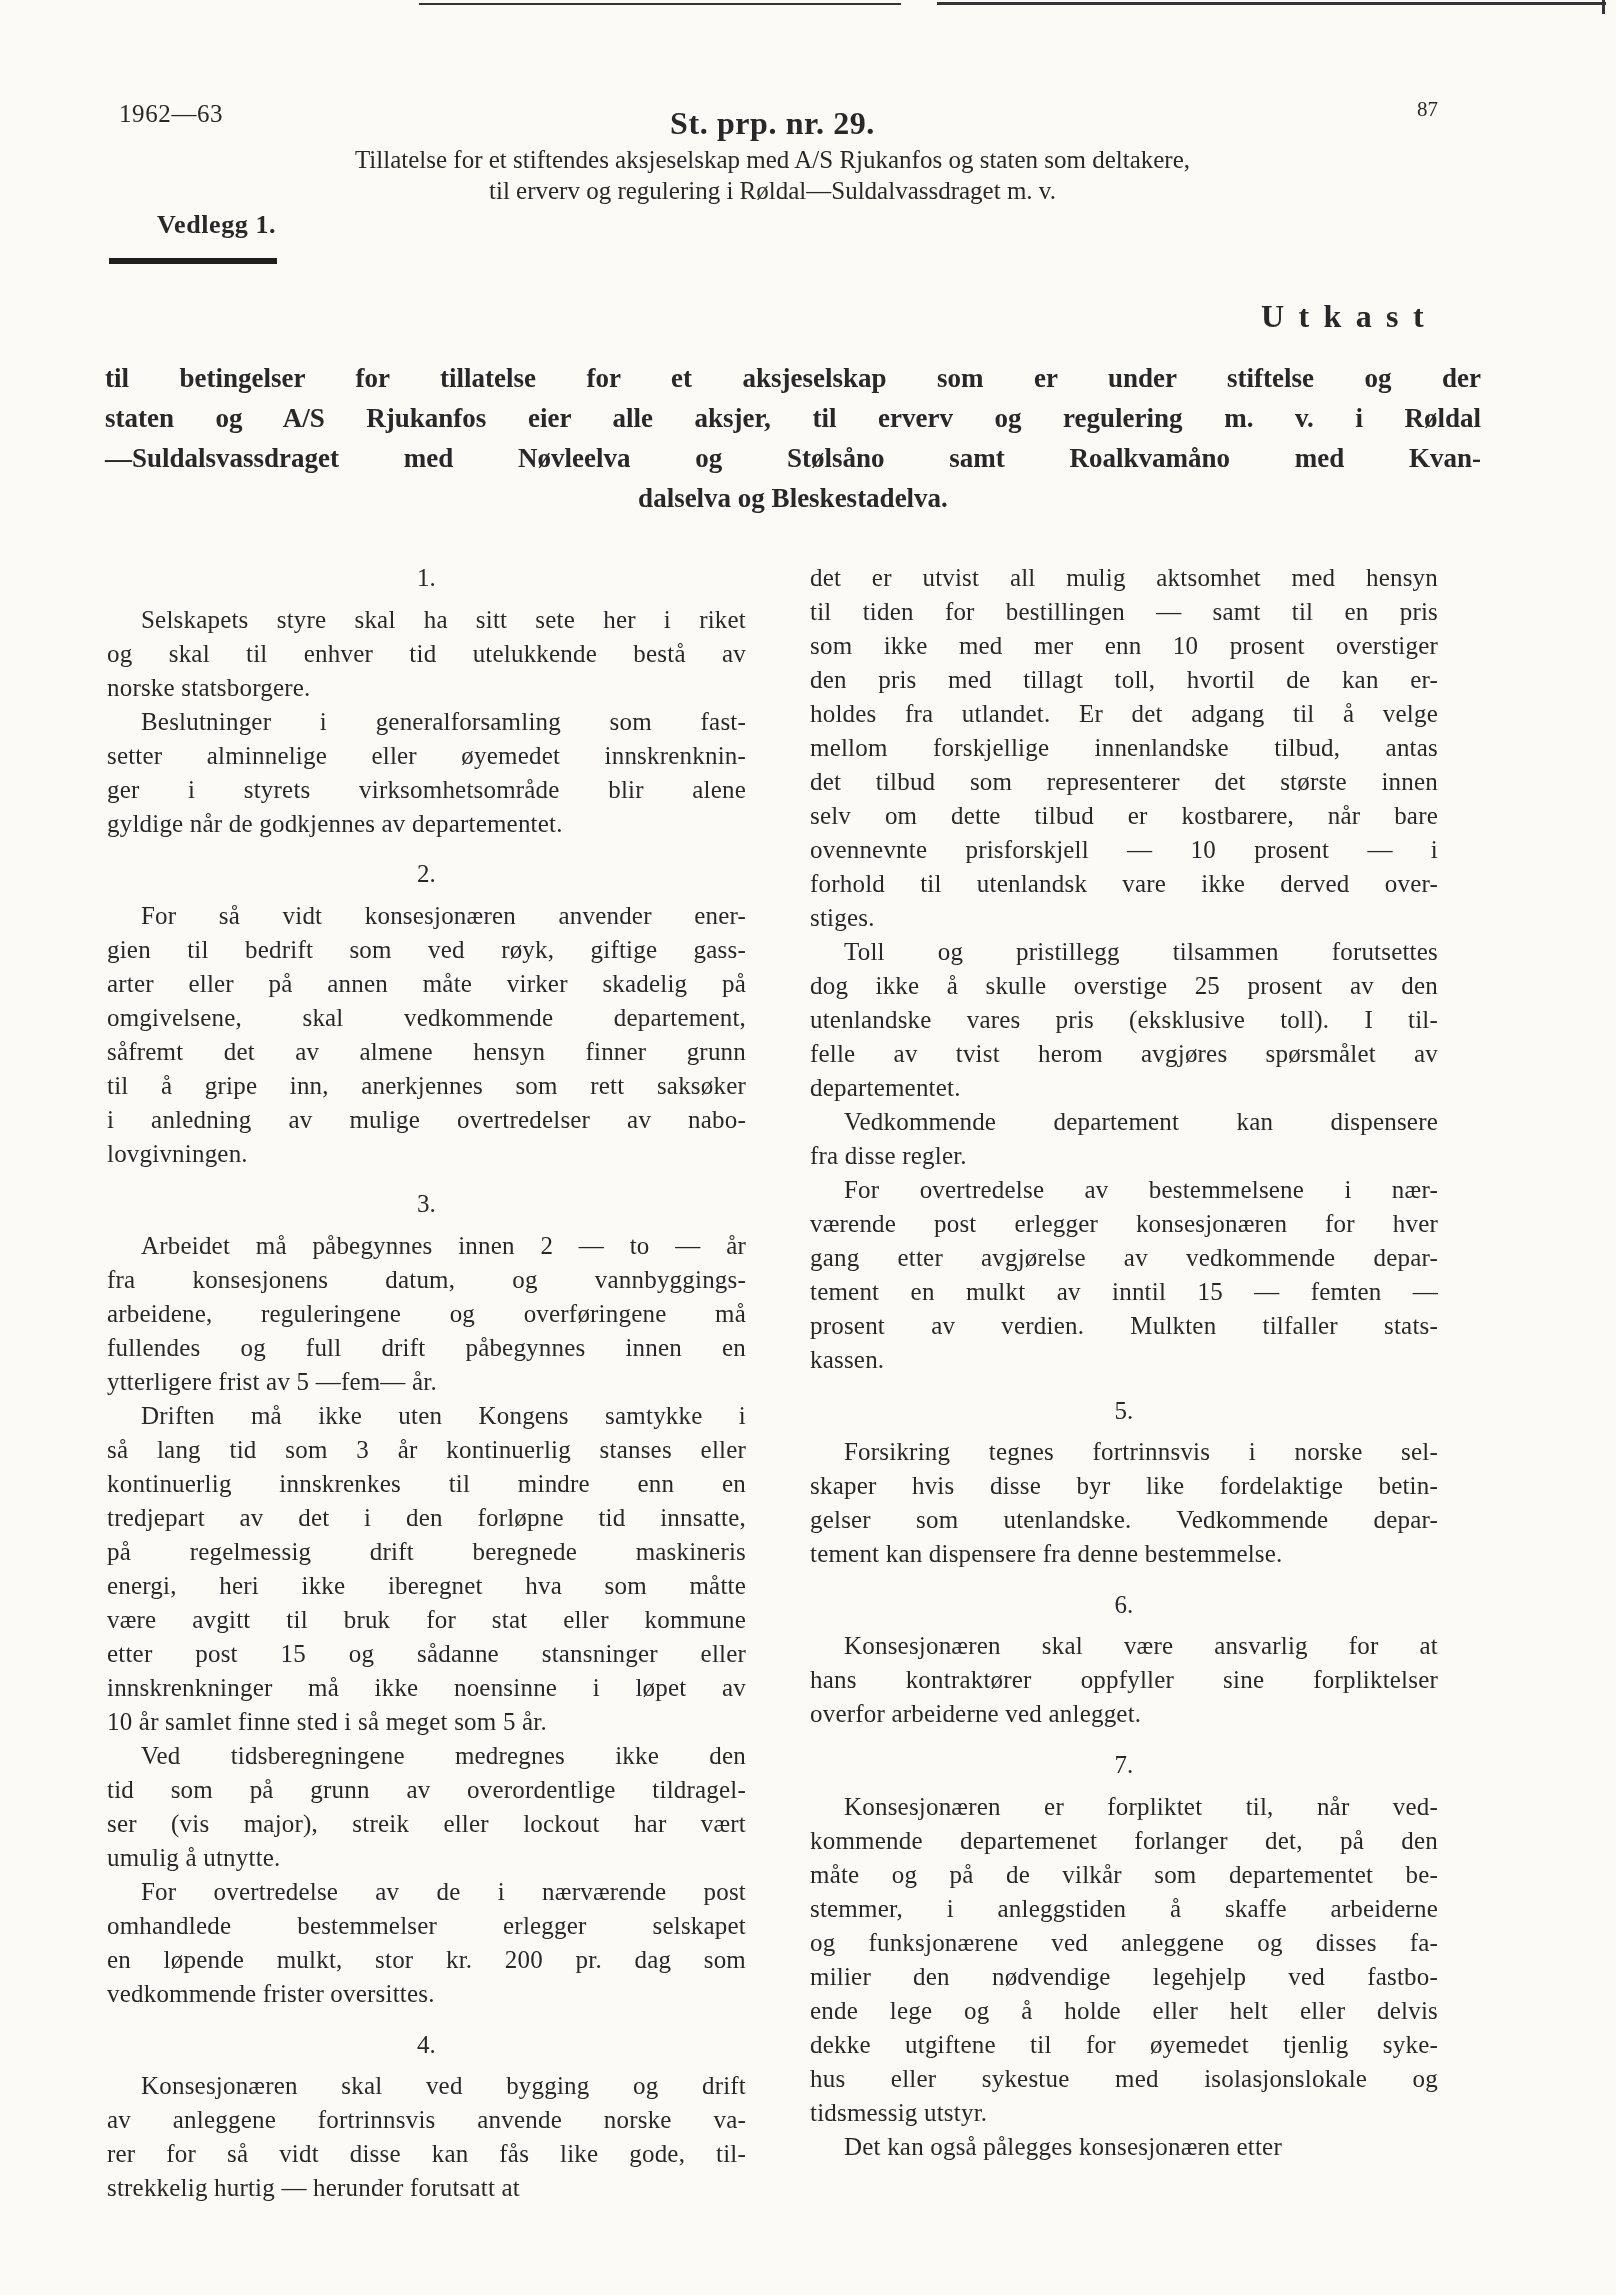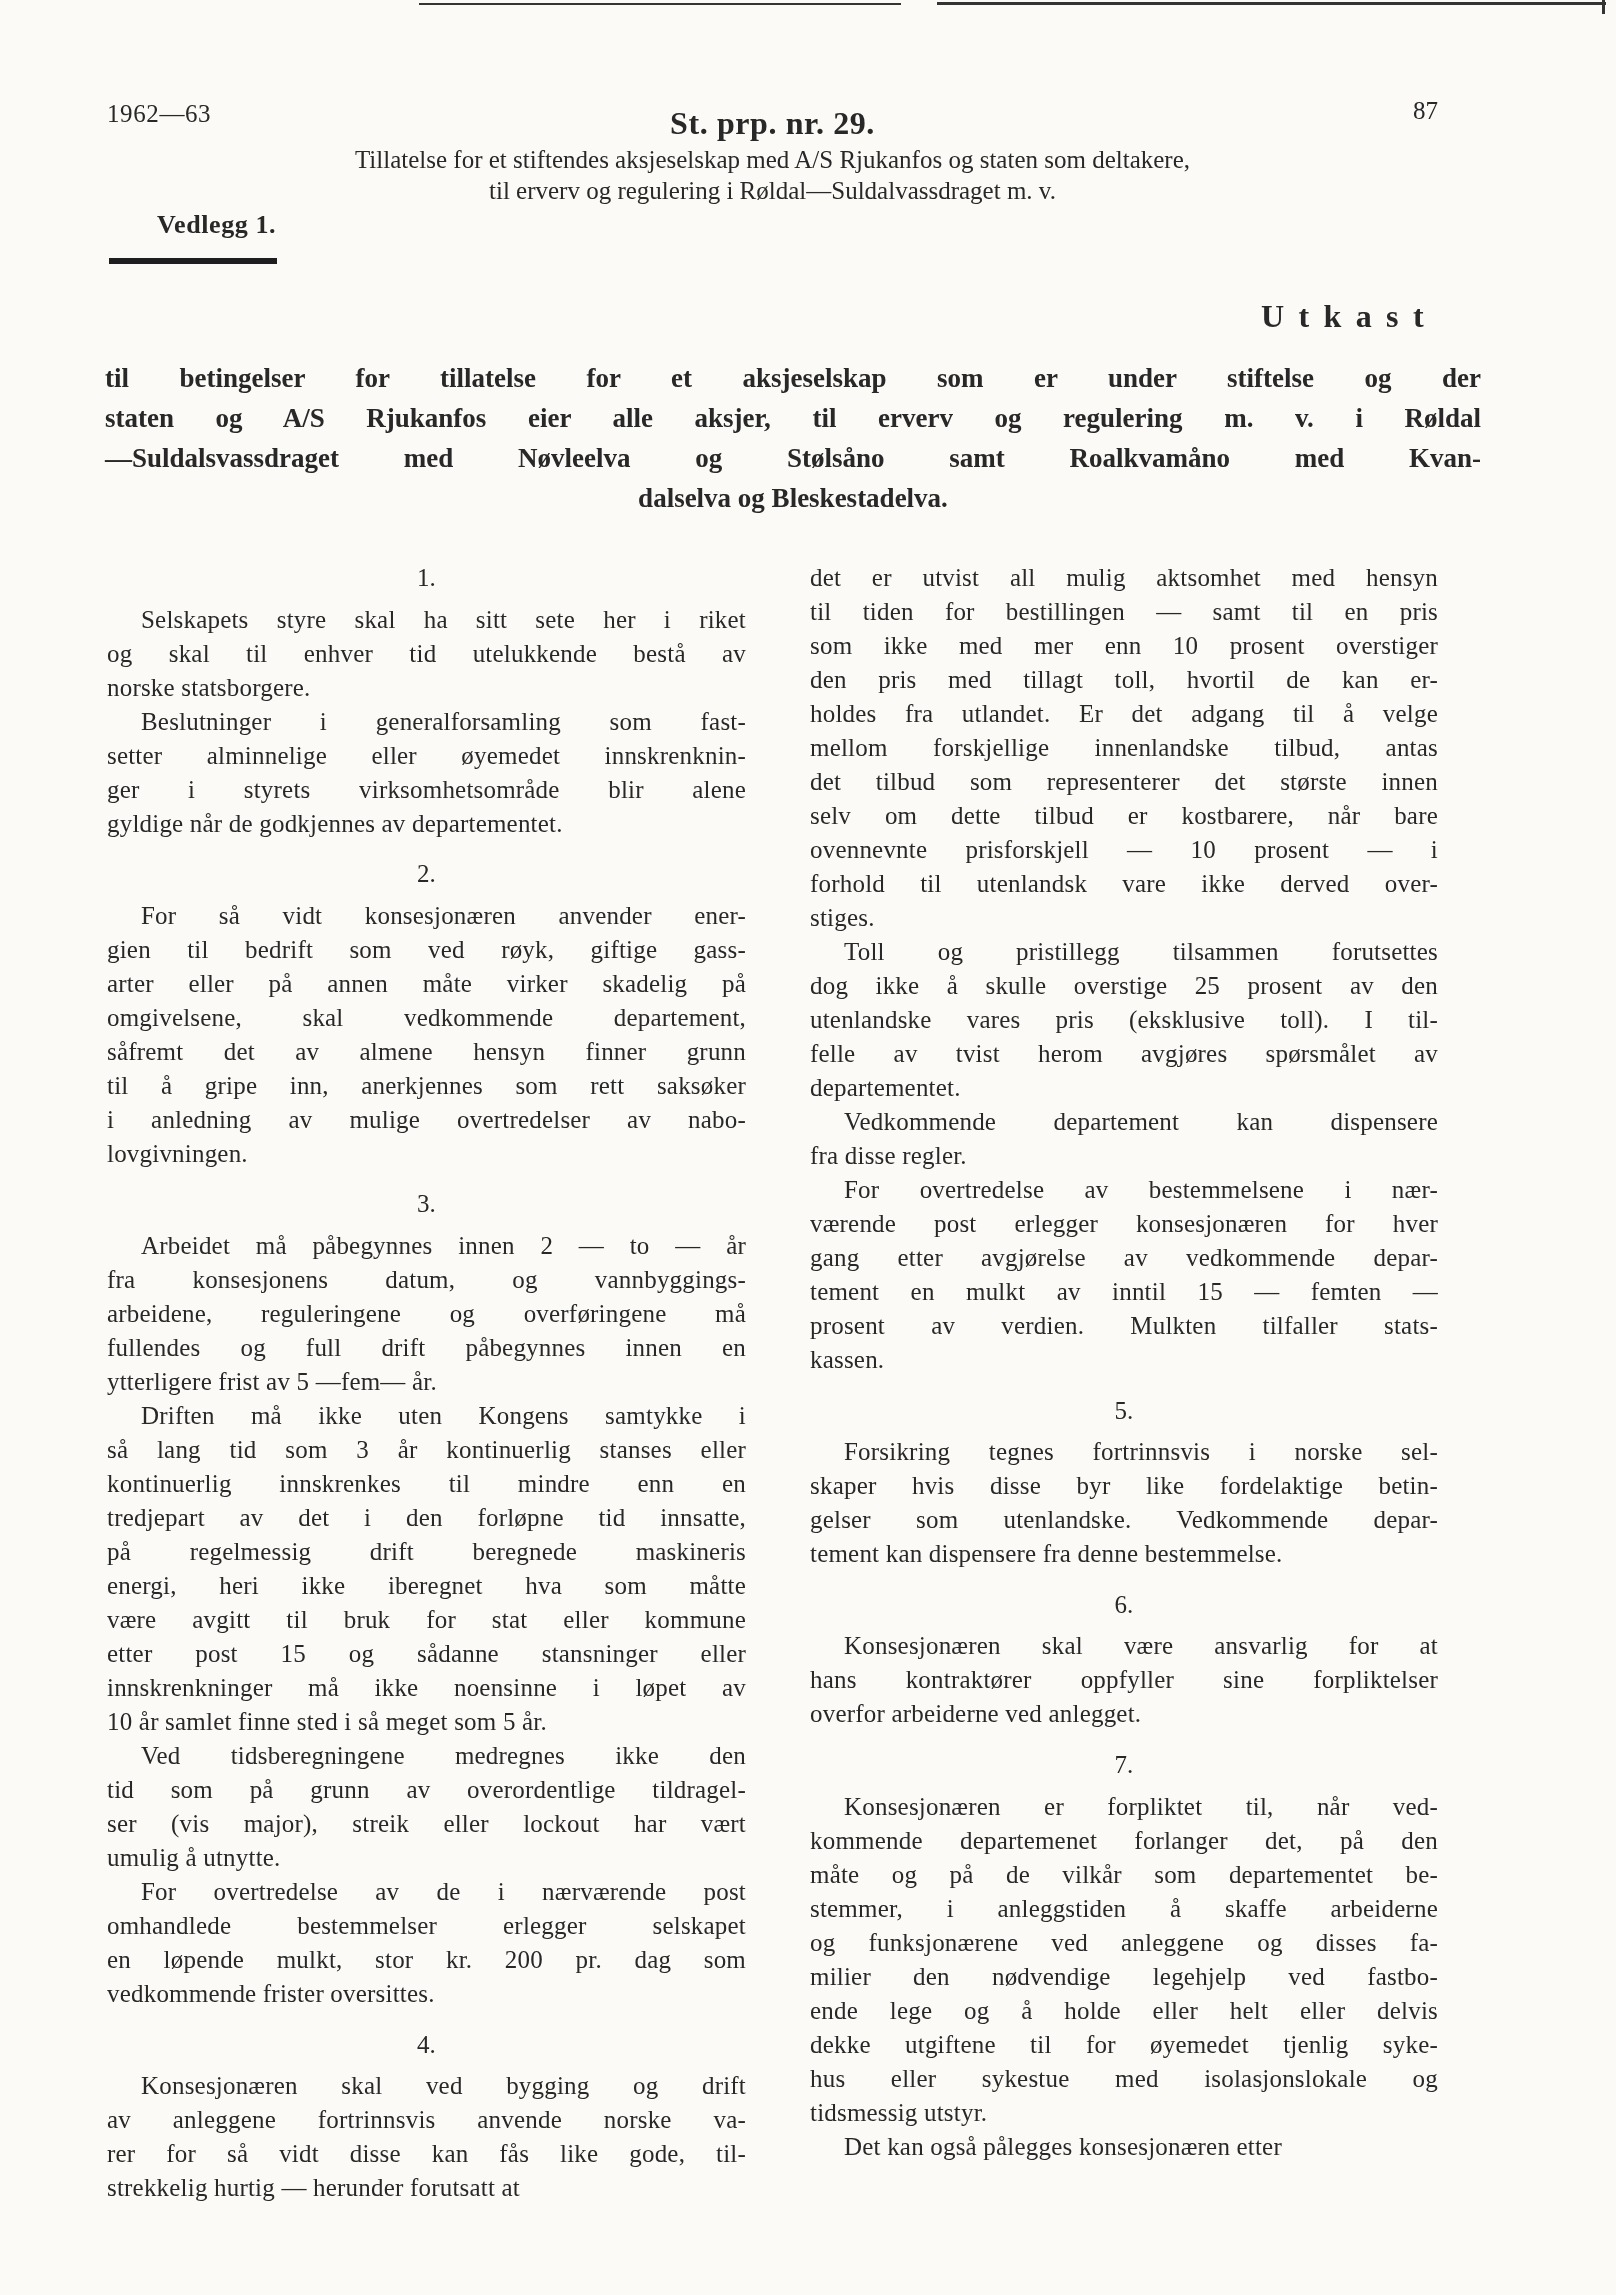--- a/index.html
+++ b/index.html
@@ -11,23 +11,23 @@
     position: relative;
     overflow: hidden;
   }
   .page { position: absolute; inset: 0; }
 
   
   .artifact { position: absolute; background: #343434; }
 
   
   .masthead { position: absolute; left: 107px; top: 93px; width: 1331px; height: 50px; }
-  .session { position: absolute; left: 0; top: 6.6px; font-size: 25px; letter-spacing: 0.6px; }
+  .session { position: absolute; left: 12px; top: 6.6px; font-size: 25px; letter-spacing: 0.6px; }
   .doc-title { position: absolute; left: 0; top: 12px; width: 100%; text-align: center; font-size: 32px; font-weight: 700; letter-spacing: 0.6px; }
-  .page-number { position: absolute; right: 0; top: 4.4px; font-size: 25px; }
+  .page-number { position: absolute; right: 0; top: 4.4px; font-size: 21px; }
 
   .subtitle { position: absolute; left: 107px; top: 144px; width: 1331px; text-align: center; font-size: 25px; line-height: 31px; }
 
   .vedlegg { position: absolute; left: 109px; top: 210px; font-size: 26px; font-weight: 700; letter-spacing: 0.6px; margin-left: 48px; }
   .vedlegg-rule { position: absolute; left: 109px; top: 258px; width: 168px; height: 5.5px; background: #1e1e1e; }
 
   .utkast { position: absolute; left: 107px; top: 298px; width: 1331px; text-align: right; font-size: 32px; font-weight: 700; letter-spacing: 0.45em; }
 
   .intro { position: absolute; left: 105px; top: 358px; width: 1376px; font-size: 27px; font-weight: 700; line-height: 40px; }
 

